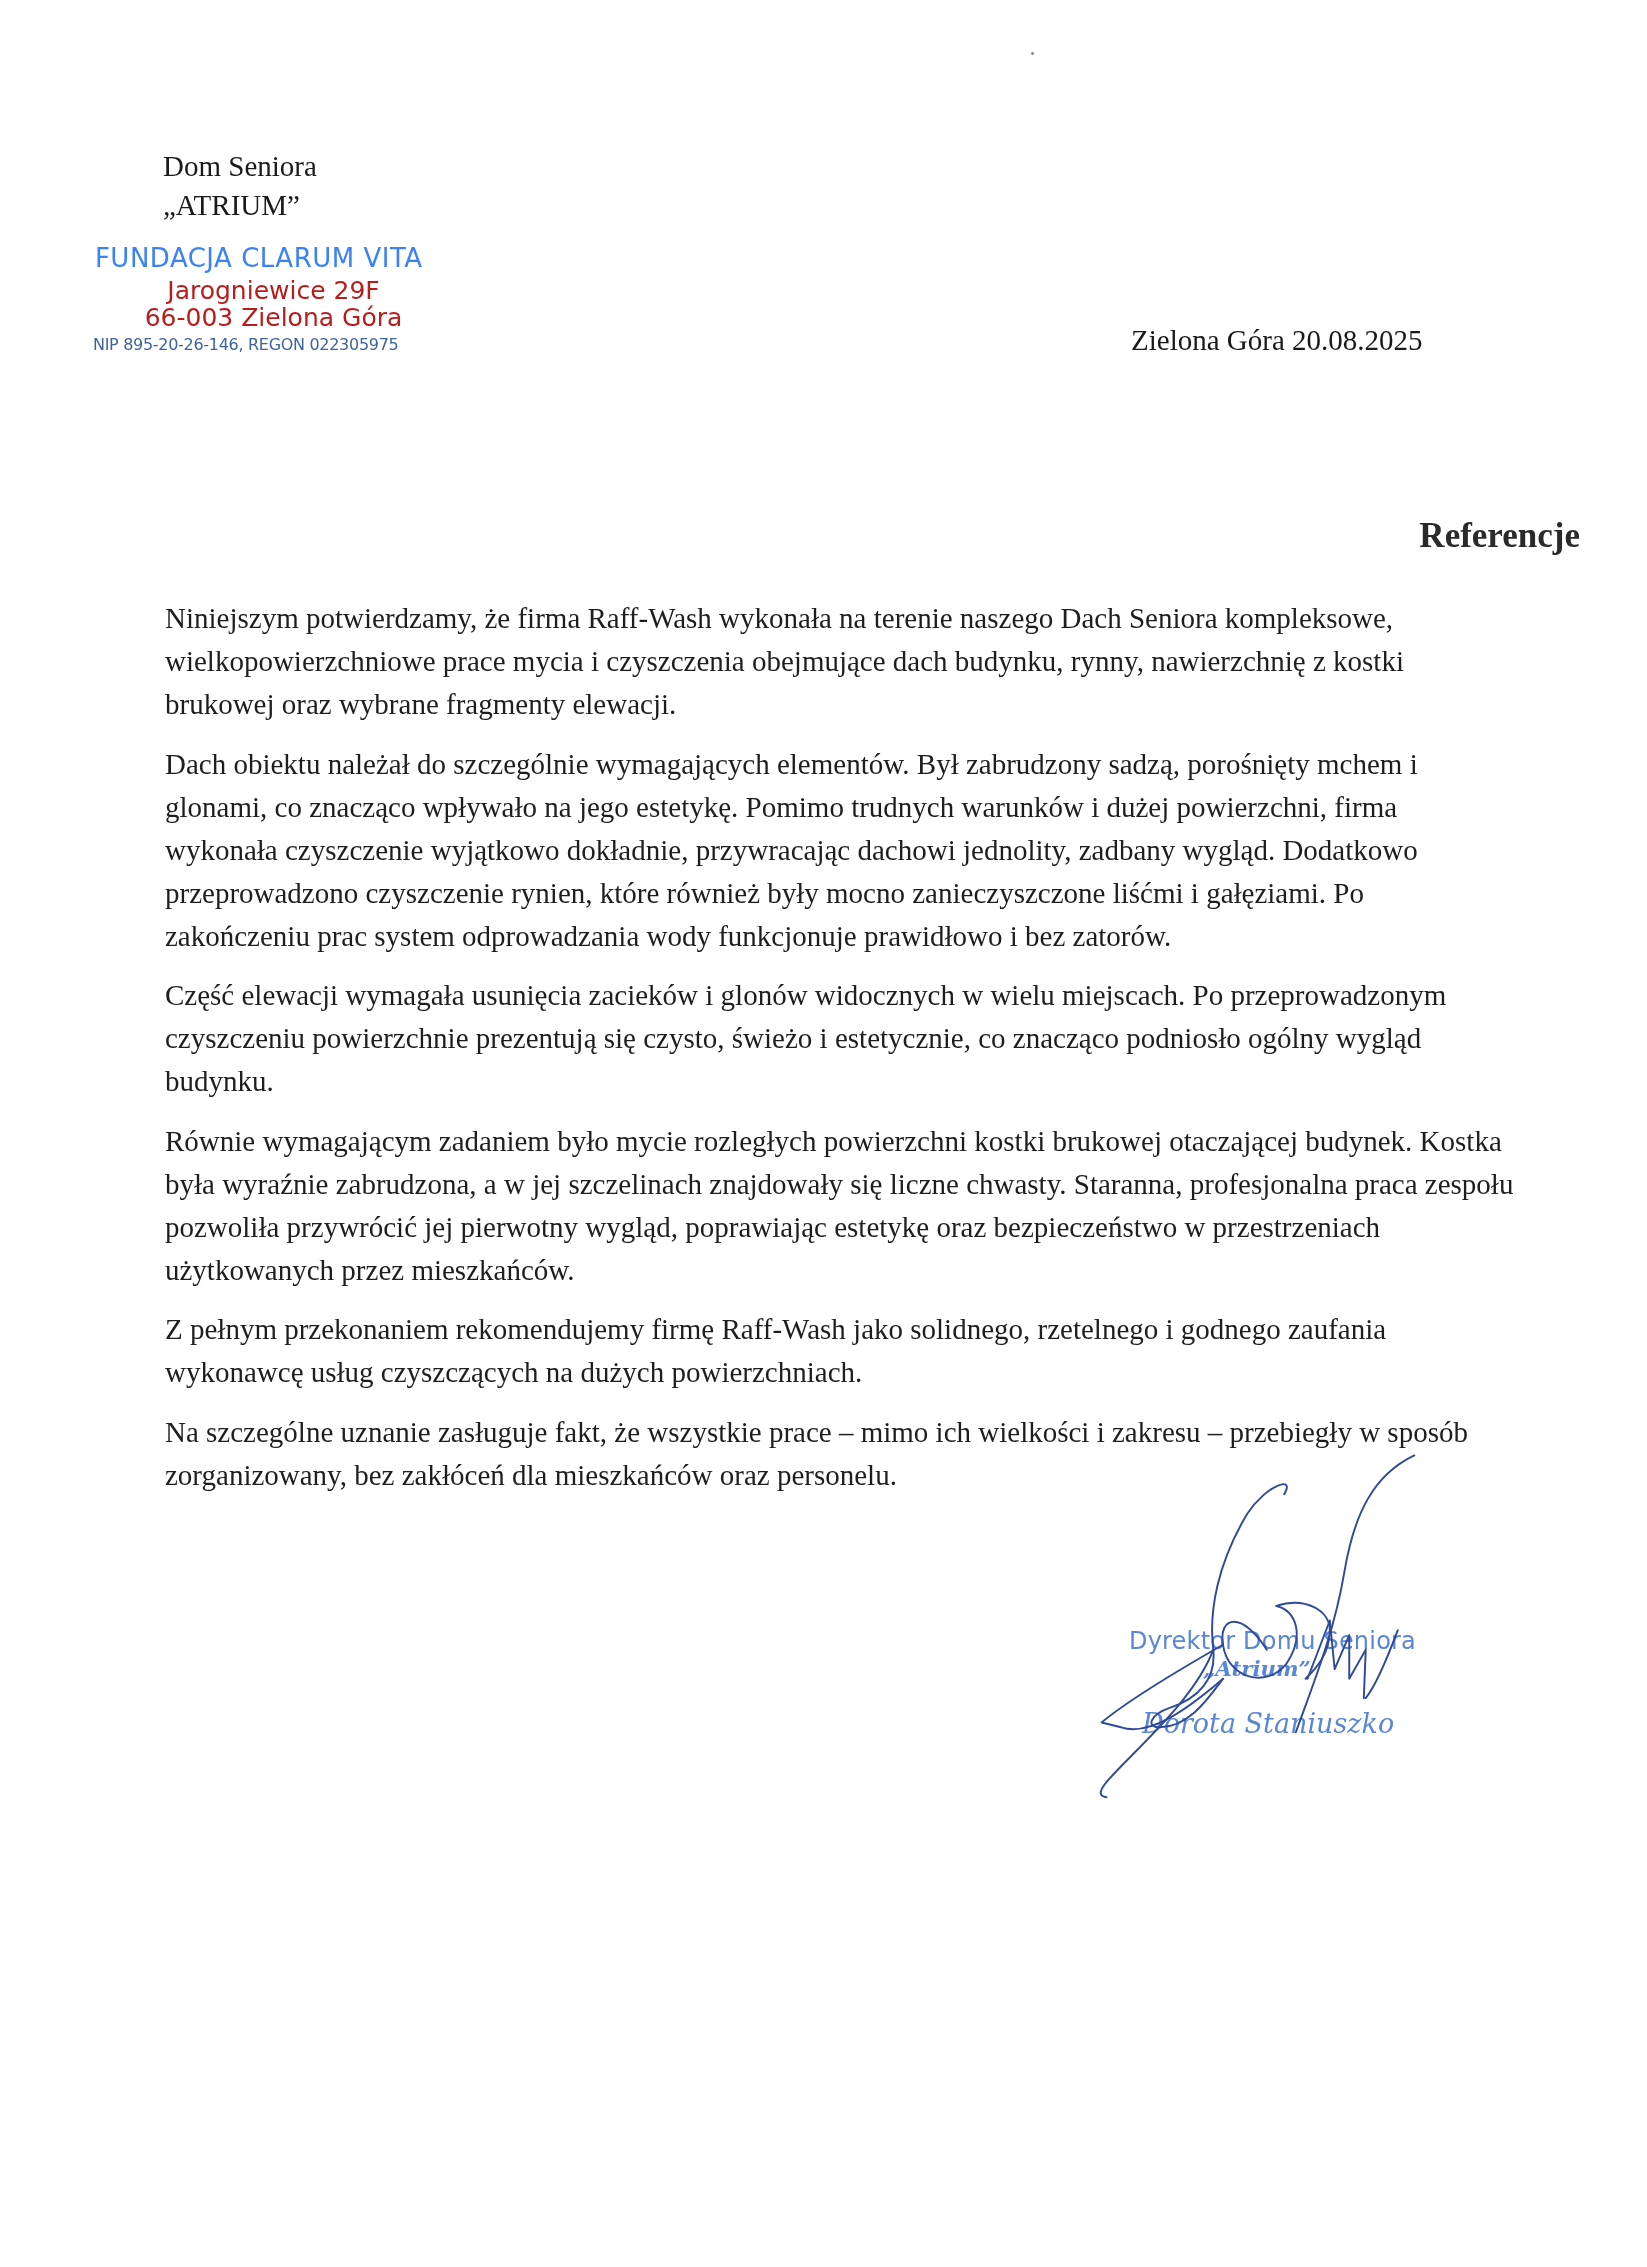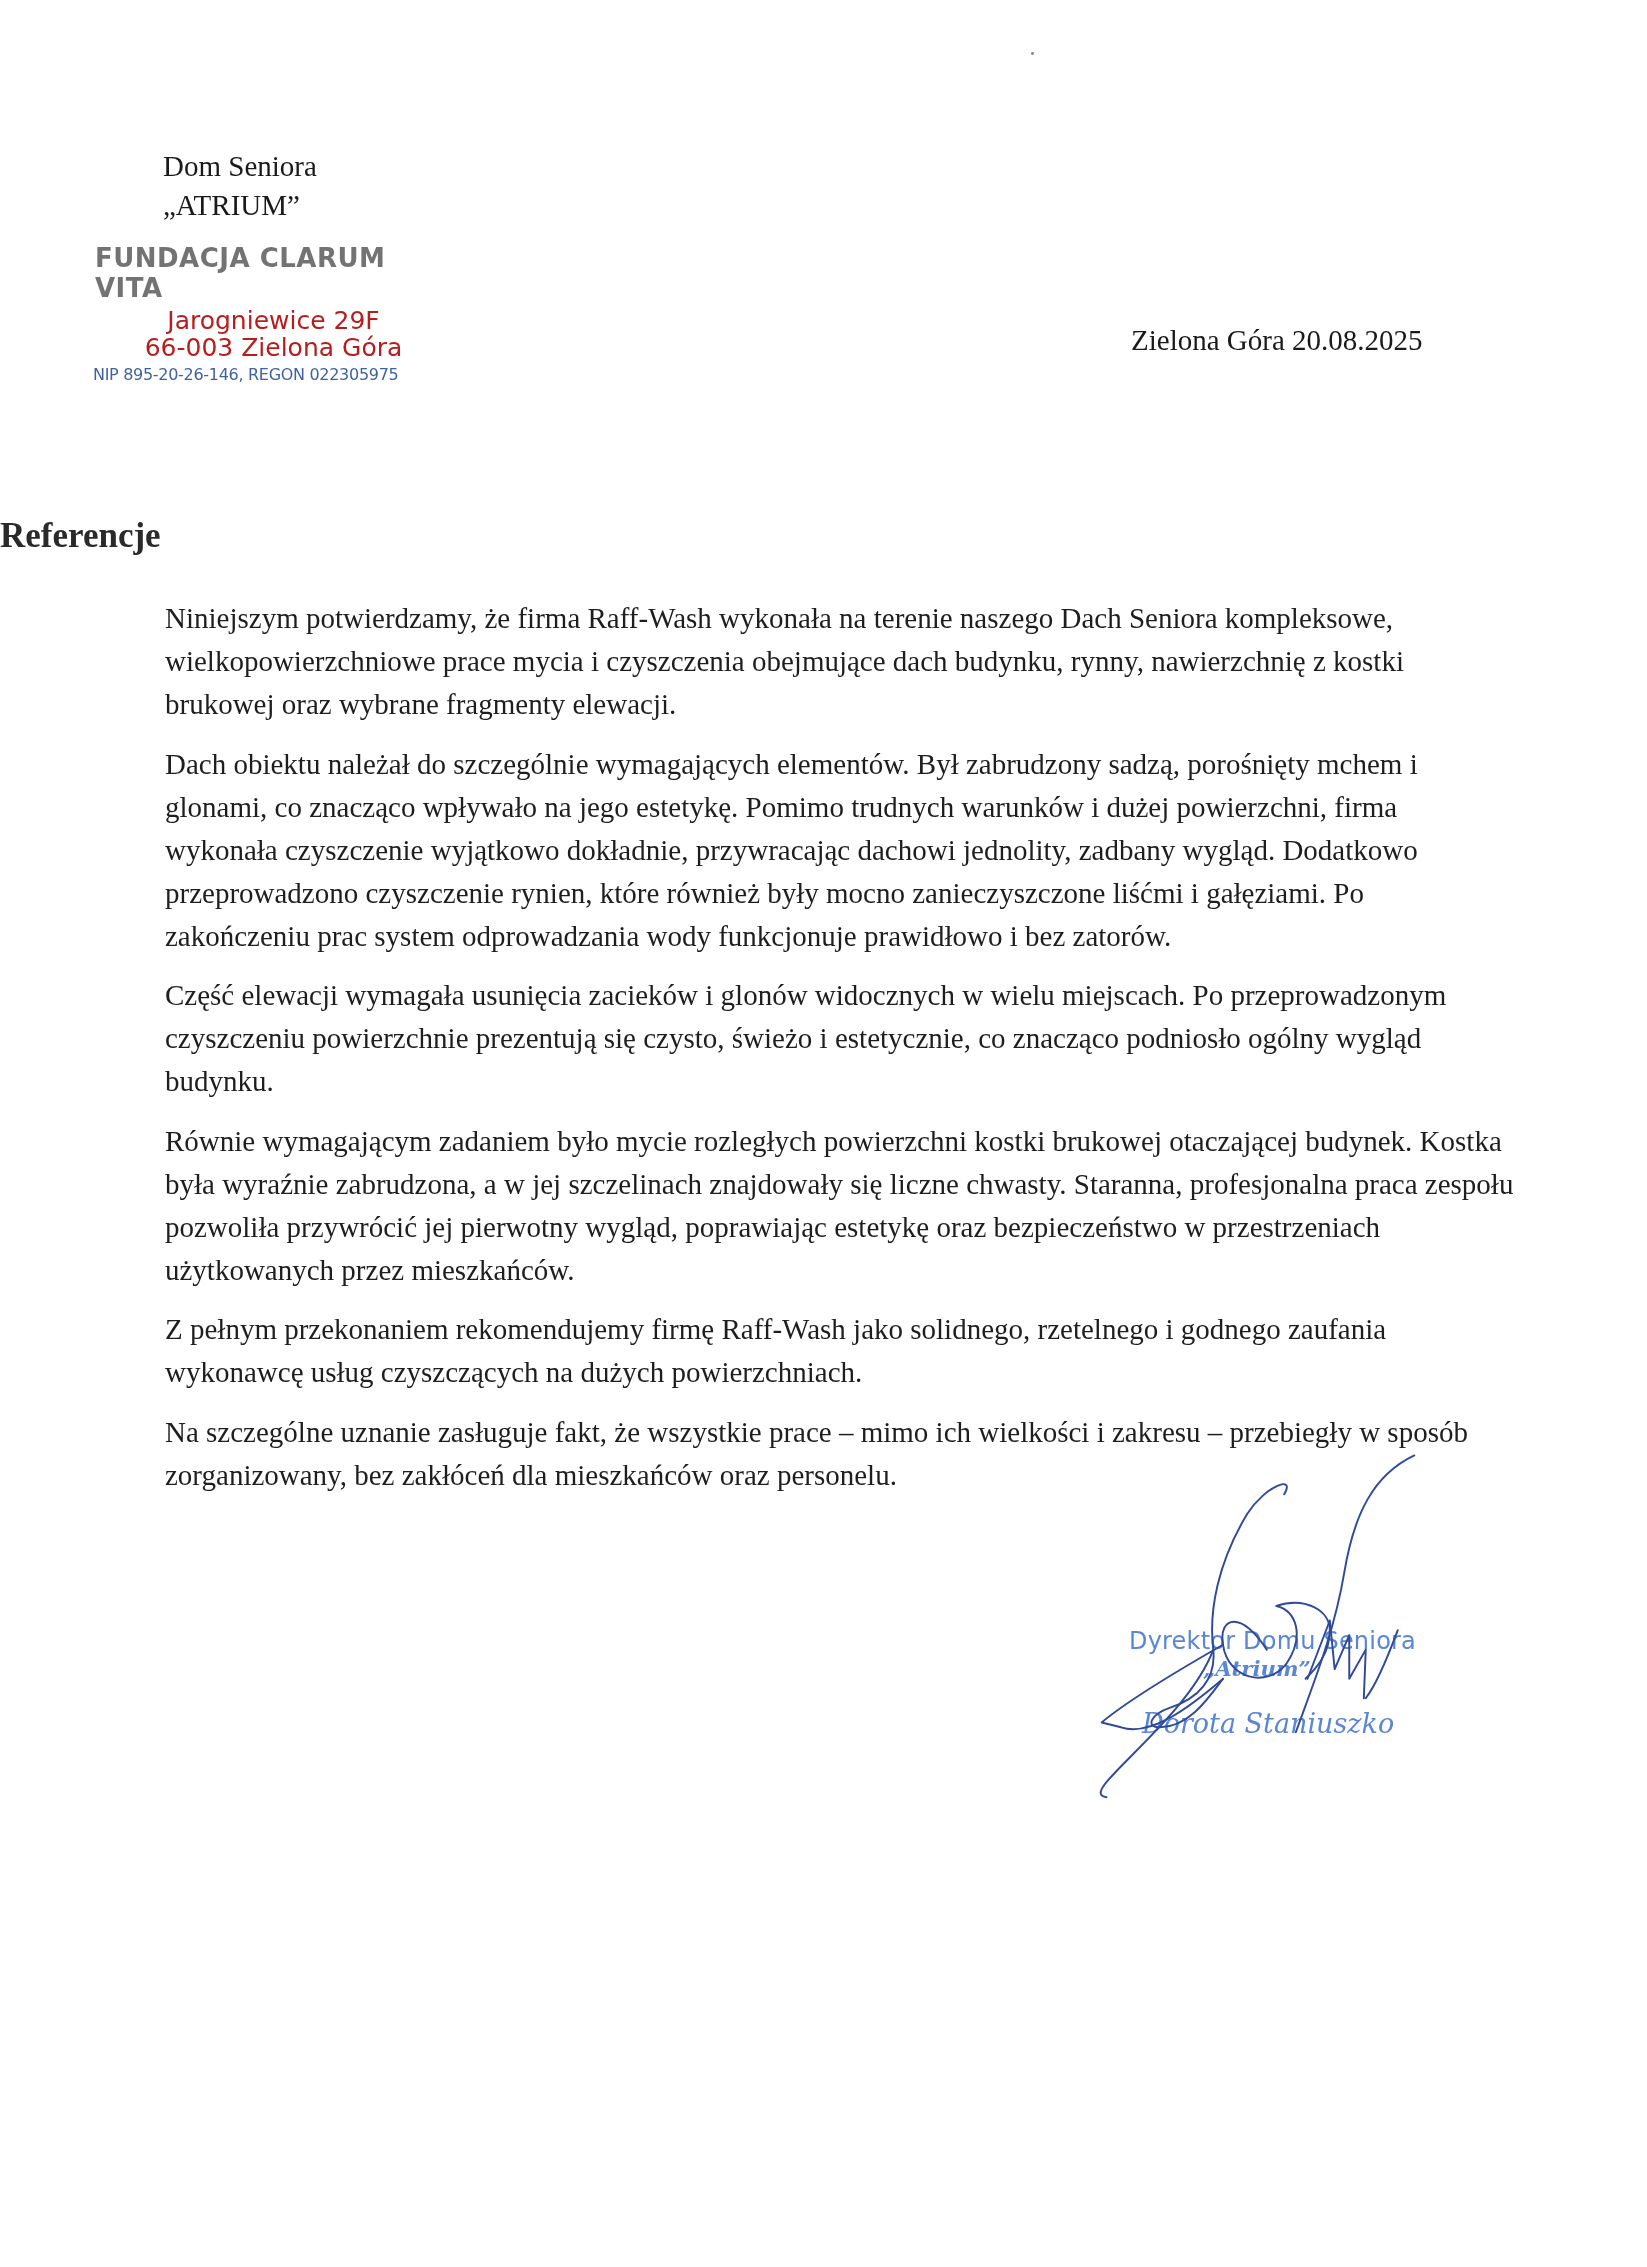--- a/index.html
+++ b/index.html
@@ -1,24 +1,24 @@
 <!DOCTYPE html>
 <html><head>
   <meta charset="utf-8">
   <style>
     html, body { margin: 0; padding: 0; background: #ffffff; }
     body { width: 1648px; height: 2268px; position: relative; overflow: hidden; font-family: "Liberation Serif", serif; color: #1e1e1e; }
     .page { position: absolute; inset: 0; background: #ffffff; border-radius: 21px; }
     .sender { position: absolute; left: 163px; top: 147px; font-size: 29px; line-height: 39px; color: #1a1a1a; }
     .stamp { position: absolute; left: 93px; top: 243px; width: 361px; text-align: center; color: #3a6fc4; font-family: "DejaVu Sans", sans-serif; }
-    .stamp .org { font-size: 26px; font-weight: bold; letter-spacing: 0.5px; color: #737373; text-align: left; margin-left: 1.9px; }
+    .stamp .org { font-size: 26px; font-weight: normal; letter-spacing: 0.5px; color: #3b82f6; text-align: left; margin-left: 1.9px; }
     .stamp .line { font-size: 25px; line-height: 27px; color: #b91c1c; }
     .stamp .nip { font-size: 16px; line-height: 27px; color: #3f62a0; text-align: left; letter-spacing: -0.3px; }
     .date { position: absolute; left: 1131px; top: 324px; font-size: 29px; color: #1a1a1a; }
-    .title { position: absolute; left: 0; width: 1580px; top: 516px; text-align: left; font-size: 35px; font-weight: bold; color: #2a2a2a; }
+    .title { position: absolute; left: 0; width: 1580px; top: 516px; text-align: right; font-size: 35px; font-weight: bold; color: #2a2a2a; }
     .body { position: absolute; left: 165px; top: 597px; width: 1349px; font-size: 29px; line-height: 43px; color: #1e1e1e; }
     .body p { margin: 0 0 16.5px 0; }
     .signature-block { position: absolute; left: 1053px; top: 1436px; width: 408px; height: 369px; }
     .sig-svg { position: absolute; left: 0; top: 0; }
     .sig-title { position: absolute; left: 76px; top: 191px; font-family: "DejaVu Sans", sans-serif; font-size: 24px; color: #5a86d6; letter-spacing: 0.2px; }
     .sig-atrium { position: absolute; left: 150px; top: 220px; font-family: "DejaVu Serif", serif; font-size: 21.3px; font-weight: bold; font-style: italic; color: #5a86d6; }
     .sig-name { position: absolute; left: 89px; top: 272px; font-family: "DejaVu Serif", serif; font-size: 27px; font-style: italic; color: #5a86d6; }
     .speck { position: absolute; width: 2.9px; height: 2.9px; border-radius: 50%; background: #888; }
   </style>
 </head>

